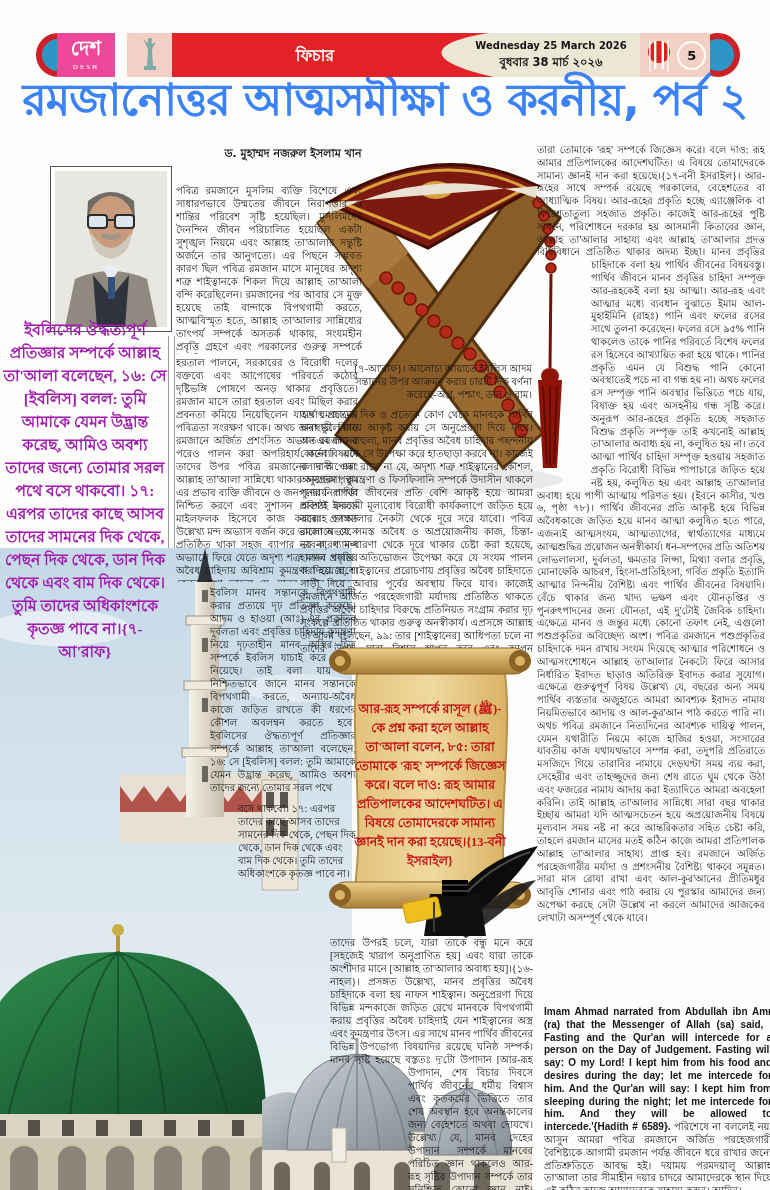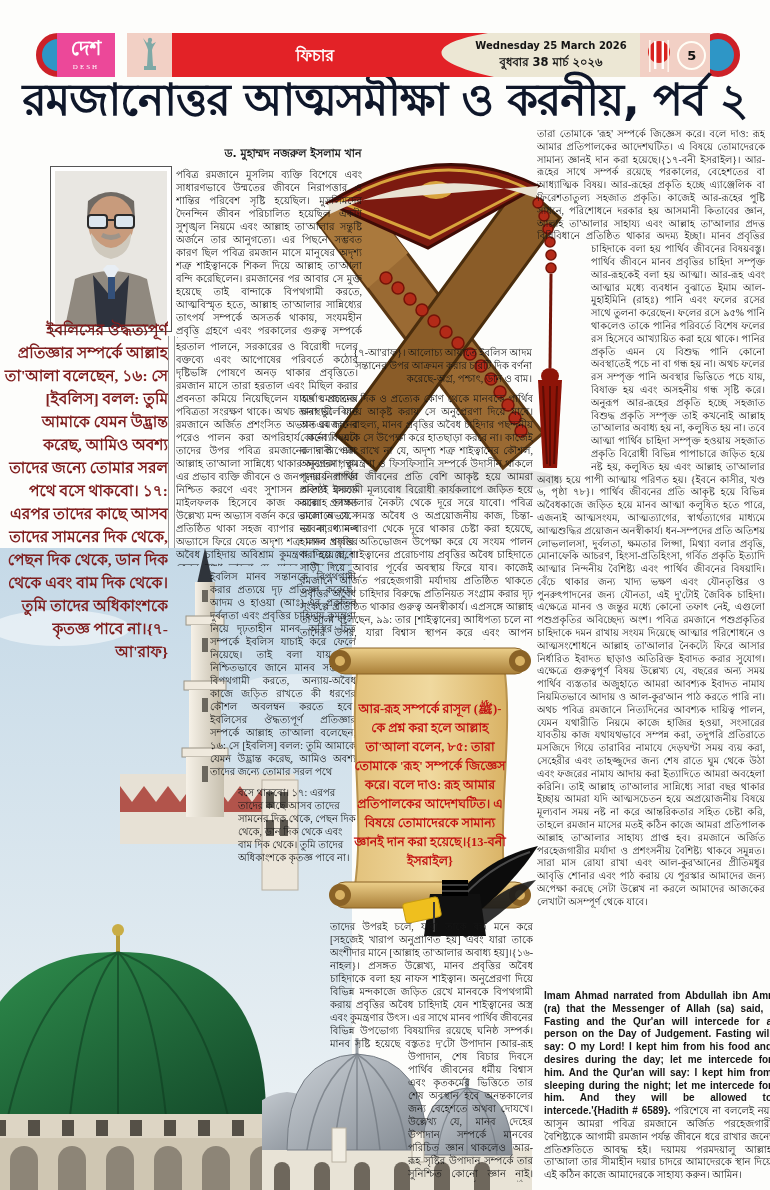--- a/index.html
+++ b/index.html
@@ -1,44 +1,44 @@
 <!DOCTYPE html>
 <html><head>
 <meta charset="utf-8">
 <style>
   html,body{margin:0;padding:0;background:#888;}
   #page{position:relative;width:770px;height:1190px;background:#fdfdfb;overflow:hidden;
         font-family:"Liberation Serif","DejaVu Serif",serif;color:#141414;}
   .abs{position:absolute;}
-  .txt{font-size:10px;line-height:13px;text-align:justify;overflow:hidden;color:#161616;}
+  .txt{font-size:10px;line-height:13px;text-align:justify;overflow:hidden;color:#161616;margin-top:16px;}
   
   .cap{overflow:hidden;top:33px;height:44px;}
   .cap .disc{width:44px;height:44px;border-radius:50%;background:#2e96c6;border:6px solid #cc2128;box-sizing:border-box;}
   .logo{left:57px;top:33px;width:58px;height:44px;background:#ec4899;color:#fff;text-align:center;}
   .logo .bn{font-size:20px;font-weight:bold;line-height:30px;font-family:"DejaVu Sans",sans-serif;}
   .logo .en{display:block;font-size:7px;letter-spacing:2px;line-height:8px;font-family:Liberation Serif, serif;}
   .statuebox{left:127px;top:33px;width:45px;height:44px;background:#f2d0c5;display:flex;align-items:center;justify-content:center;}
   .creambar{left:172px;top:33px;width:468px;height:44px;background:#ece7d4;}
   .bannerwrap{left:172px;top:33px;width:322px;height:44px;}
   .bannerlabel{left:255px;top:43px;width:120px;color:#fff;font-weight:bold;font-size:16px;text-align:center;
                font-family:Liberation Mono, monospace;z-index:3;}
   .datebox{left:465px;top:37px;width:172px;text-align:center;font-family:"DejaVu Sans",sans-serif;z-index:3;}
   .datebox .en{font-size:10px;font-weight:bold;line-height:17px;}
   .datebox .bn{font-size:11.5px;font-weight:bold;line-height:16px;}
   .pinkbox{left:640px;top:33px;width:70px;height:44px;background:#f2d0c5;display:flex;align-items:center;justify-content:space-evenly;}
   .pagenum{width:25px;height:25px;border:2px solid #fffdf5;border-radius:50%;color:#111;font-weight:bold;
            font-size:13px;line-height:25px;text-align:center;font-family:"DejaVu Sans",sans-serif;}
   
   .headline{left:0;top:74px;width:770px;text-align:center;font-weight:800;font-size:44px;line-height:52px;
-            color:#0f172a;font-family:"DejaVu Sans",sans-serif;letter-spacing:-1px;}
+            color:#3b82f6;font-family:"DejaVu Sans",sans-serif;letter-spacing:-1px;}
   .byline{left:168px;top:145px;width:250px;text-align:center;font-weight:bold;font-size:11px;
           font-family:"DejaVu Sans",sans-serif;}
   .photoframe{left:50px;top:166px;width:122px;height:166px;background:#fff;border:1px solid #555;padding:4px;box-sizing:border-box;}
-  .pullquote{left:2px;top:318px;width:166px;height:392px;text-align:right;font-size:15.5px;line-height:23px;
-             font-weight:600;color:#7f1d1d;overflow:hidden;}
+  .pullquote{left:2px;top:318px;width:166px;height:392px;text-align:center;font-size:15.5px;line-height:23px;
+             font-weight:600;color:#a21caf;overflow:hidden;}
   .vrule{width:1px;background:#9a9a9a;top:336px;height:368px;}
   .scrolltext{left:352px;top:700px;width:156px;height:208px;text-align:center;color:#c31212;font-weight:bold;
               font-size:12.5px;line-height:19px;overflow:hidden;z-index:5;}
   .spacer-cut{float:left;width:54px;height:230px;}
   .z1{z-index:1}.z2{z-index:2}.z3{z-index:3}.z4{z-index:4}.z5{z-index:5}
 </style>
 </head>
 <body>
 
 <div id="page">

